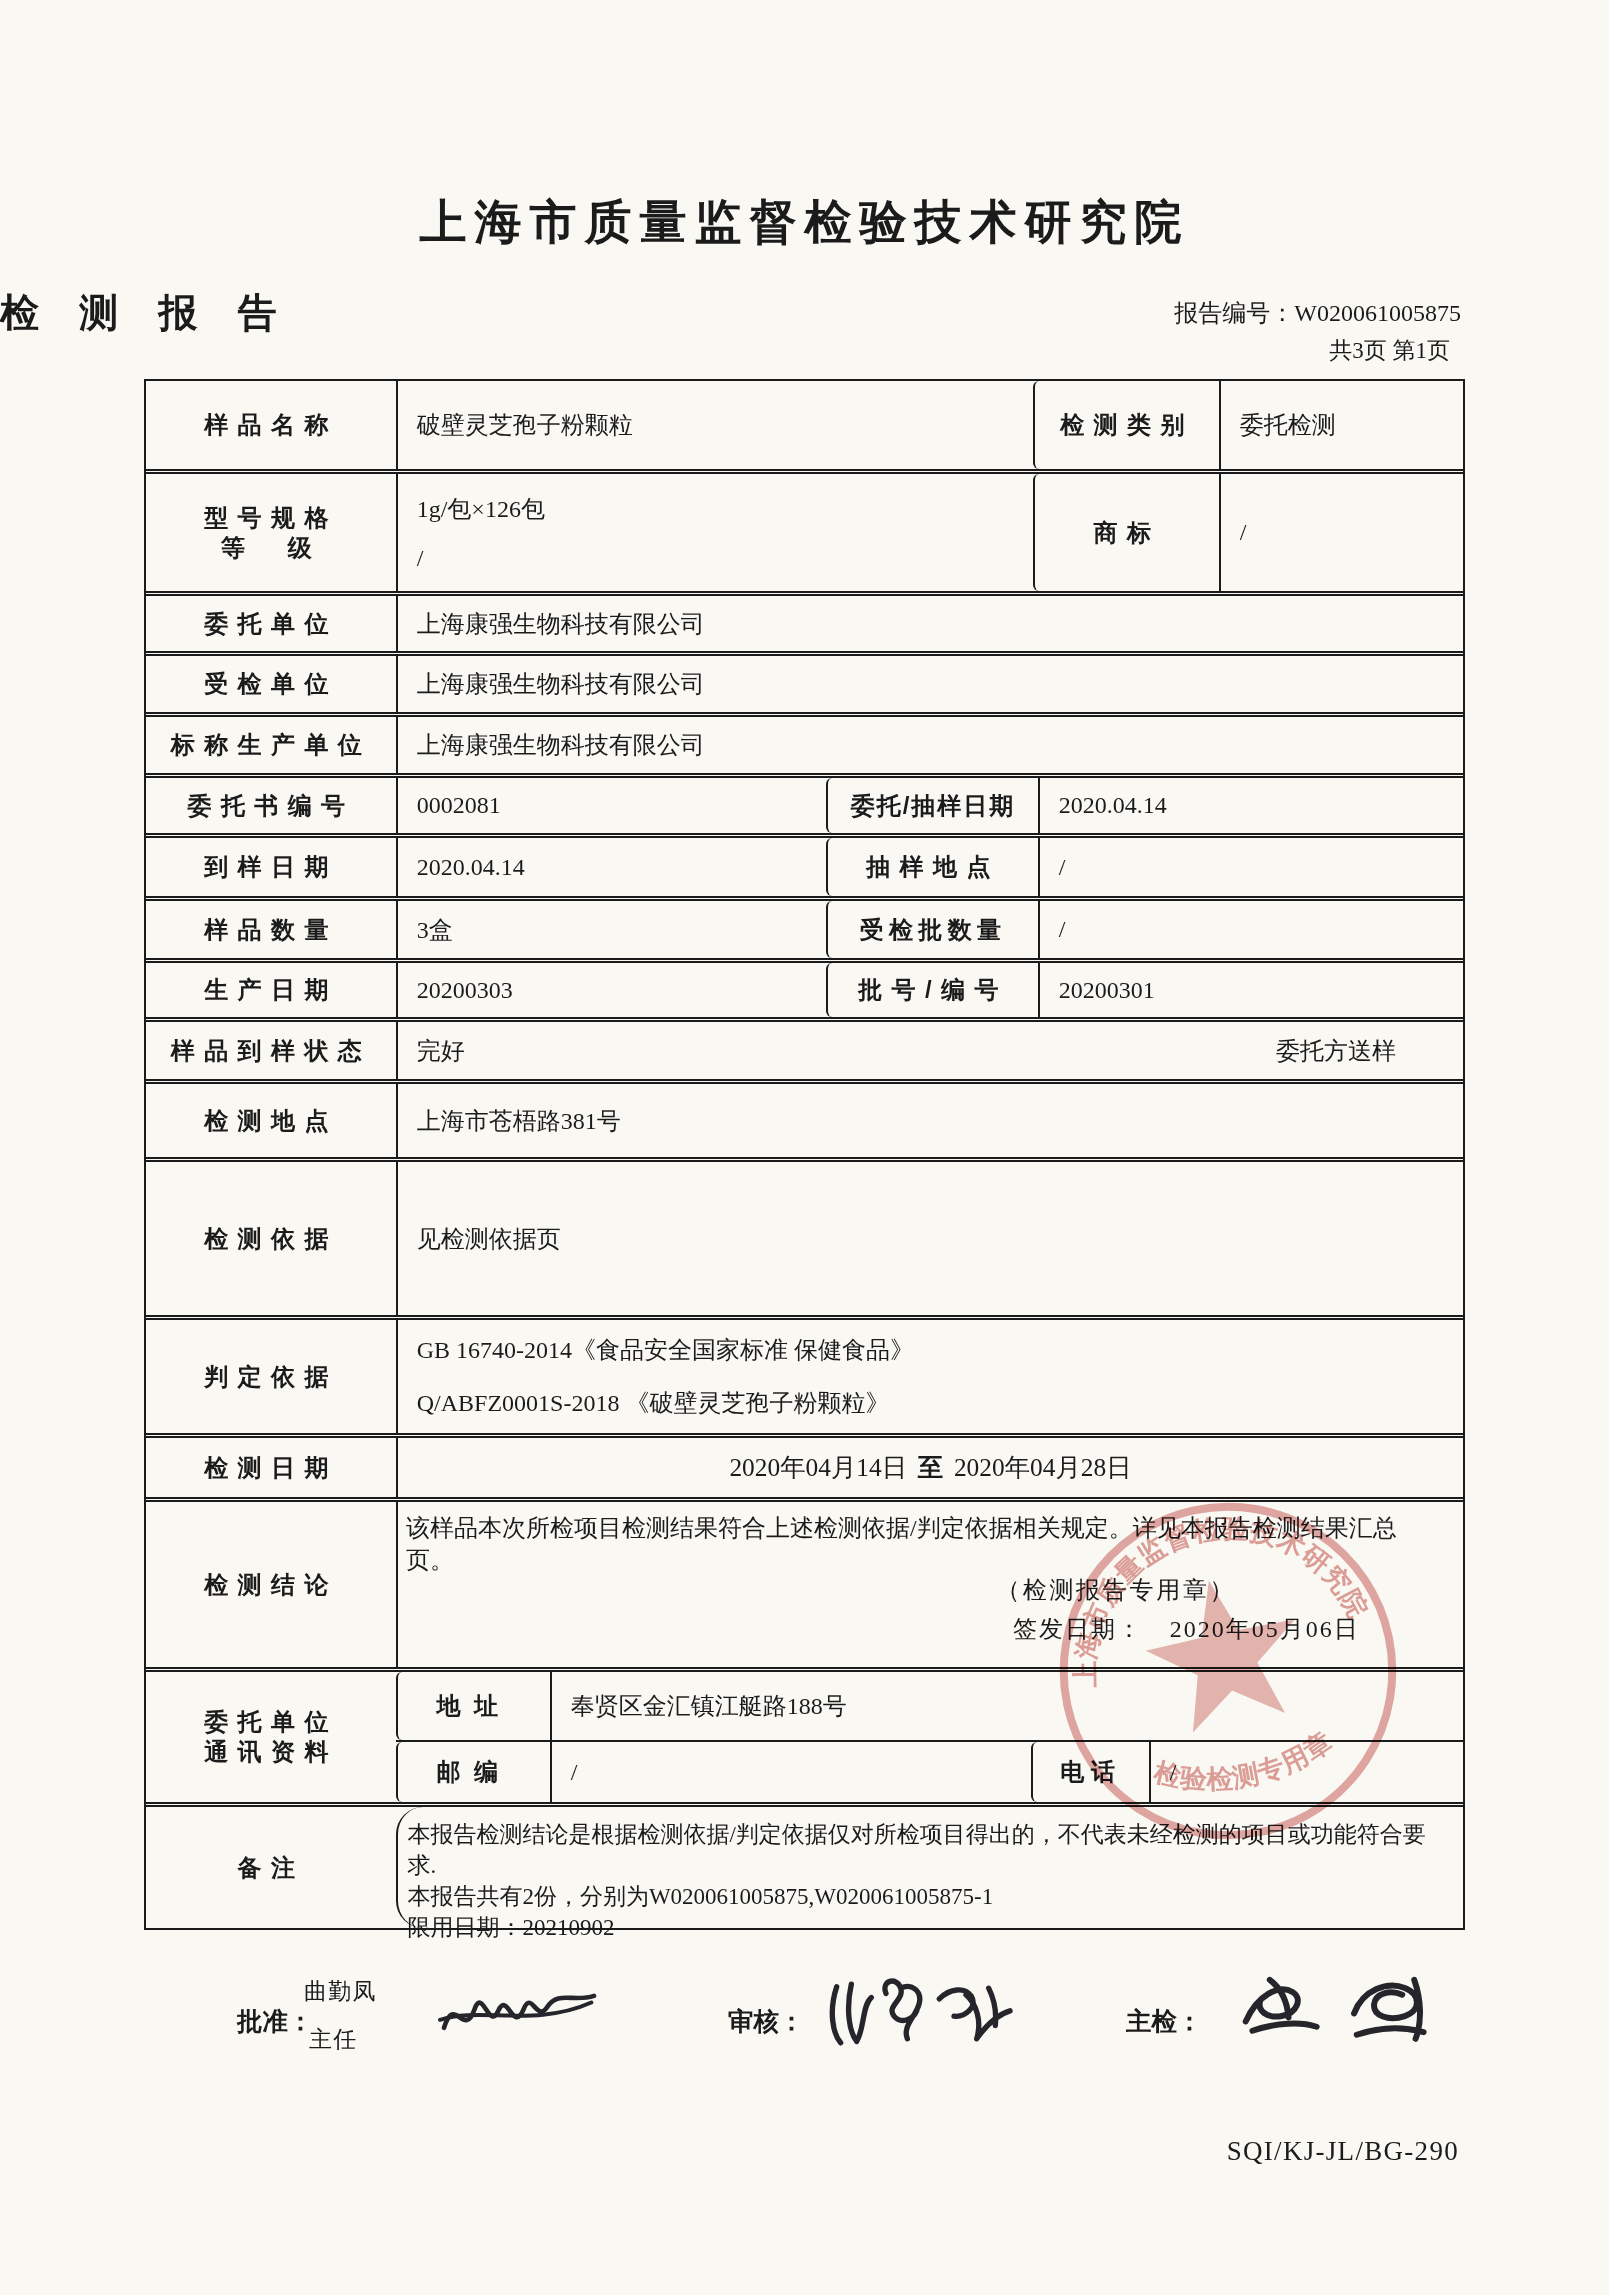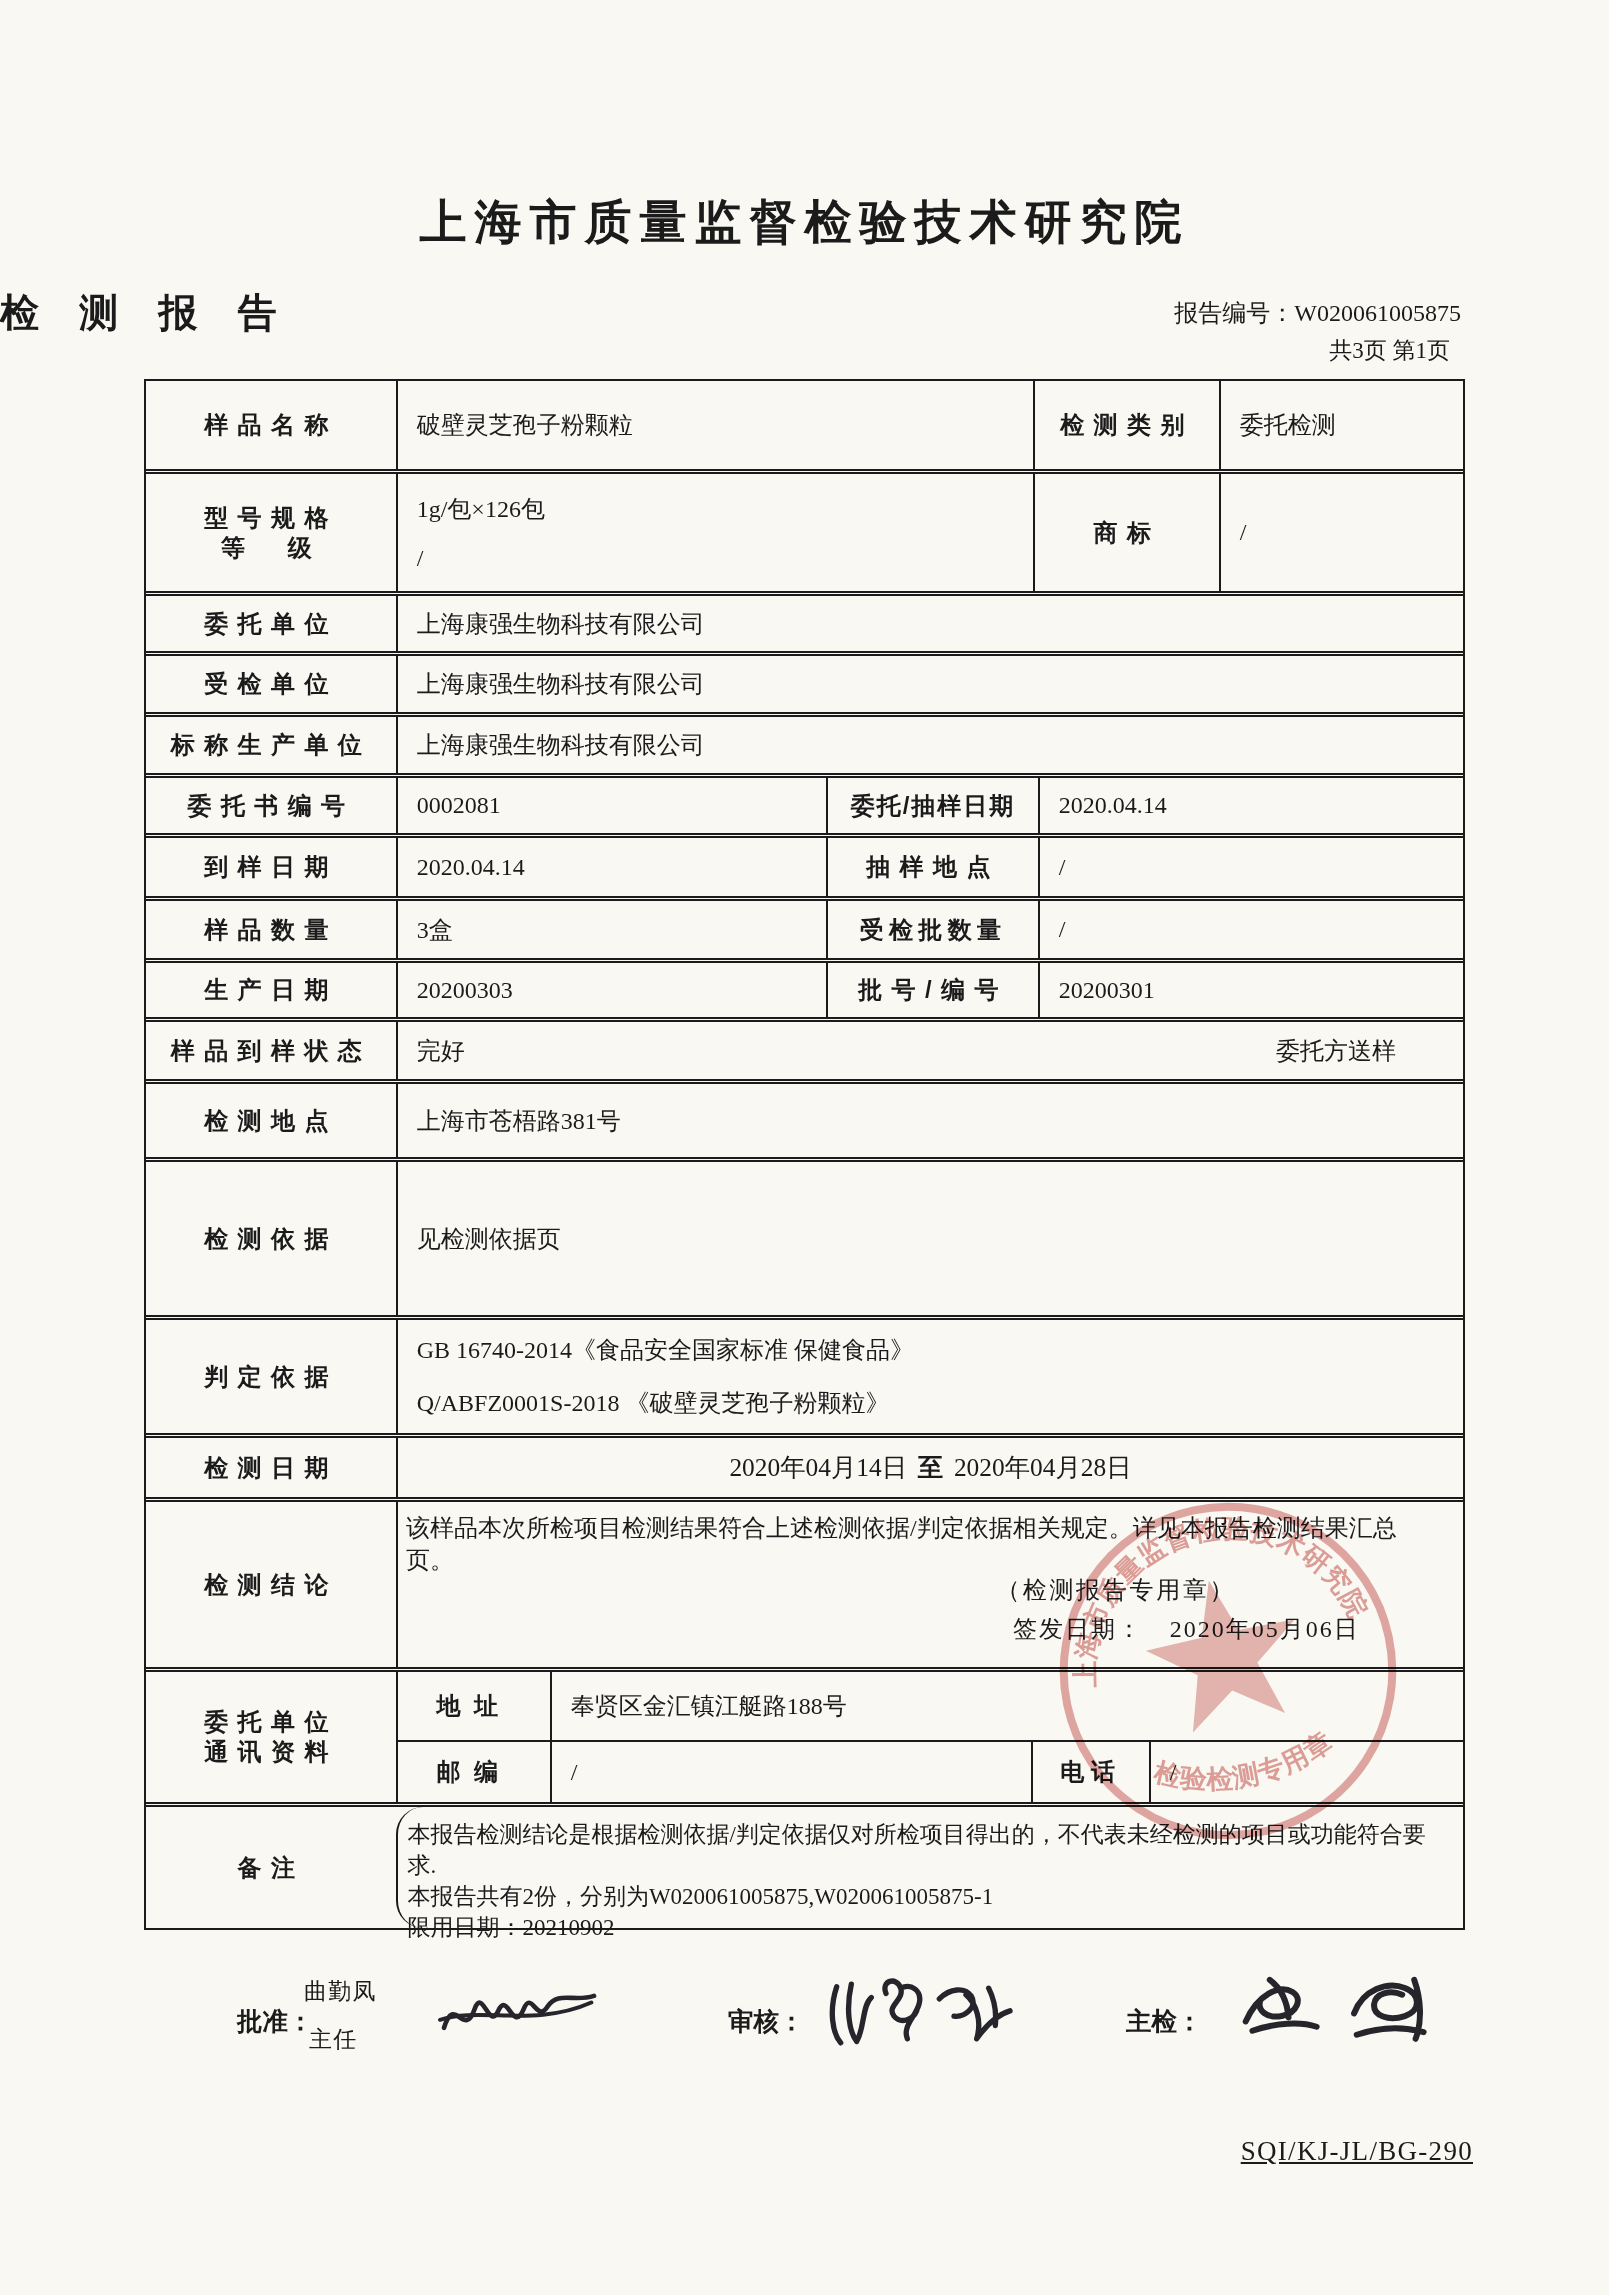--- a/index.html
+++ b/index.html
@@ -10,37 +10,37 @@
   .hdr-sub{position:absolute;top:286px;left:0;width:100%;text-align:left;
         font-family:"Liberation Sans",sans-serif;font-weight:bold;font-size:39px;letter-spacing:14.7px;}
   .report-no{position:absolute;top:297px;right:148px;font-size:24px;}
   .page-info{position:absolute;top:335px;right:159px;font-size:23px;}
   .tbl{position:absolute;left:144px;top:379px;width:1321px;border:2.7px solid #1b1b1b;box-sizing:border-box;}
   .row{display:flex;box-sizing:border-box;border-top:5.3px double #1b1b1b;}
   .row.first{border-top:none;}
   .cell{box-sizing:border-box;border-left:2px solid #1b1b1b;position:relative;}
   .cell.nb{border-left:none;}
   .lab{display:flex;align-items:center;justify-content:center;text-align:center;
-       font-family:"Liberation Sans",sans-serif;font-weight:bold;font-size:24px;letter-spacing:9.4px;line-height:1.25;}
+       font-family:"Liberation Sans",sans-serif;font-weight:bold;font-size:24px;letter-spacing:9.4px;line-height:1.25;border-radius:6px;}
   .val{display:flex;align-items:center;font-size:24px;padding-left:18.7px;}
   .val2col{display:flex;flex-direction:column;justify-content:space-evenly;align-items:flex-start;font-size:24px;padding-left:18.7px;}
   .center{justify-content:center;padding-left:0;}
   .spread{justify-content:space-between;padding-right:67px;}
   .subrow{display:flex;box-sizing:border-box;}
   .subrow.b{border-top:2px solid #1b1b1b;}
   .conc{font-size:24px;line-height:1.33;padding:10.7px 33px 0 8px;box-sizing:border-box;}
   .seal-note{position:absolute;left:598px;top:72px;font-size:24px;letter-spacing:2.7px;}
   .issue{position:absolute;left:615px;top:111px;font-size:24px;letter-spacing:2px;}
   .remark{font-size:23px;line-height:1.35;padding:12px 27px 0 9.4px;box-sizing:border-box;border-radius:27px;}
   .signoff{position:absolute;left:0;top:1957px;width:100%;height:134px;}
   .s-lab{position:absolute;font-family:"Liberation Sans",sans-serif;font-weight:bold;font-size:25.4px;margin-left:37px;}
   .s-name{position:absolute;font-size:23px;letter-spacing:1.3px;}
   .sig{position:absolute;}
   .sig path{fill:none;stroke:#25252b;stroke-linecap:round;stroke-linejoin:round;}
-  .footer-code{position:absolute;top:2136px;right:136px;font-size:27px;letter-spacing:1.3px;text-decoration:underline;}
+  .footer-code{position:absolute;top:2136px;right:150px;font-size:27px;letter-spacing:1.3px;}
   .stamp{position:absolute;left:1041px;top:1484px;width:374px;height:374px;
          transform:rotate(-12deg);mix-blend-mode:multiply;pointer-events:none;}
   .stamp text{font-family:"Liberation Sans",sans-serif;font-weight:bold;}
 </style>
 </head>
 <body>
 
 <div class="page">
 
   <div class="hdr-title">上海市质量监督检验技术研究院</div>

